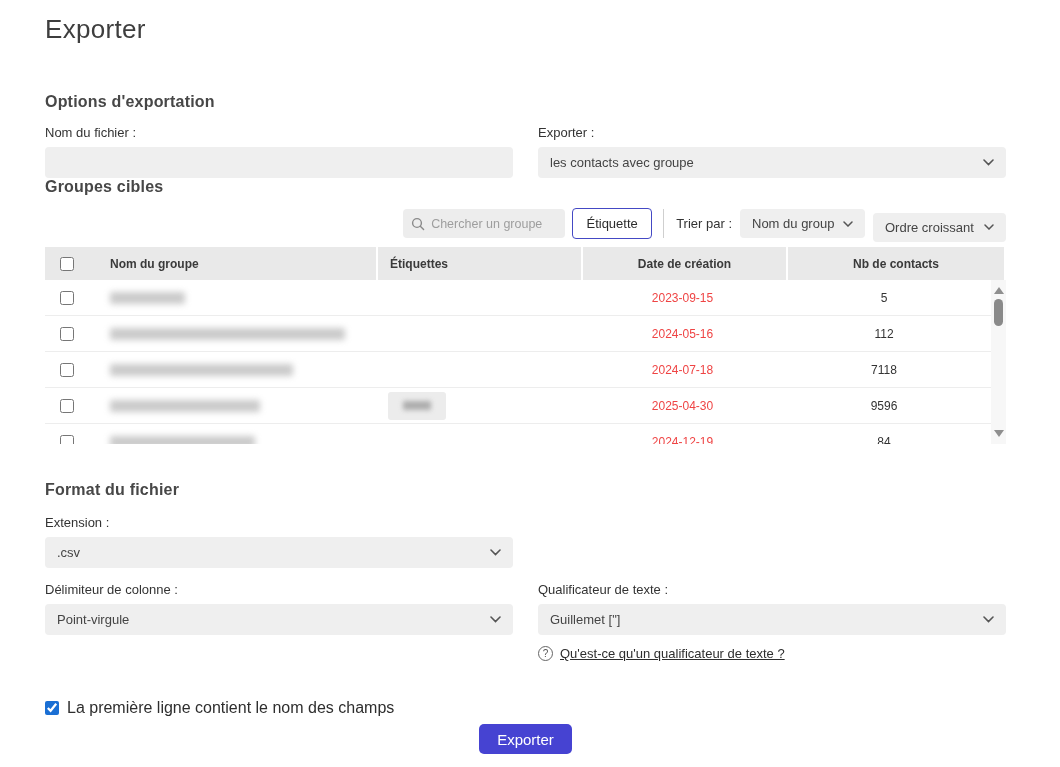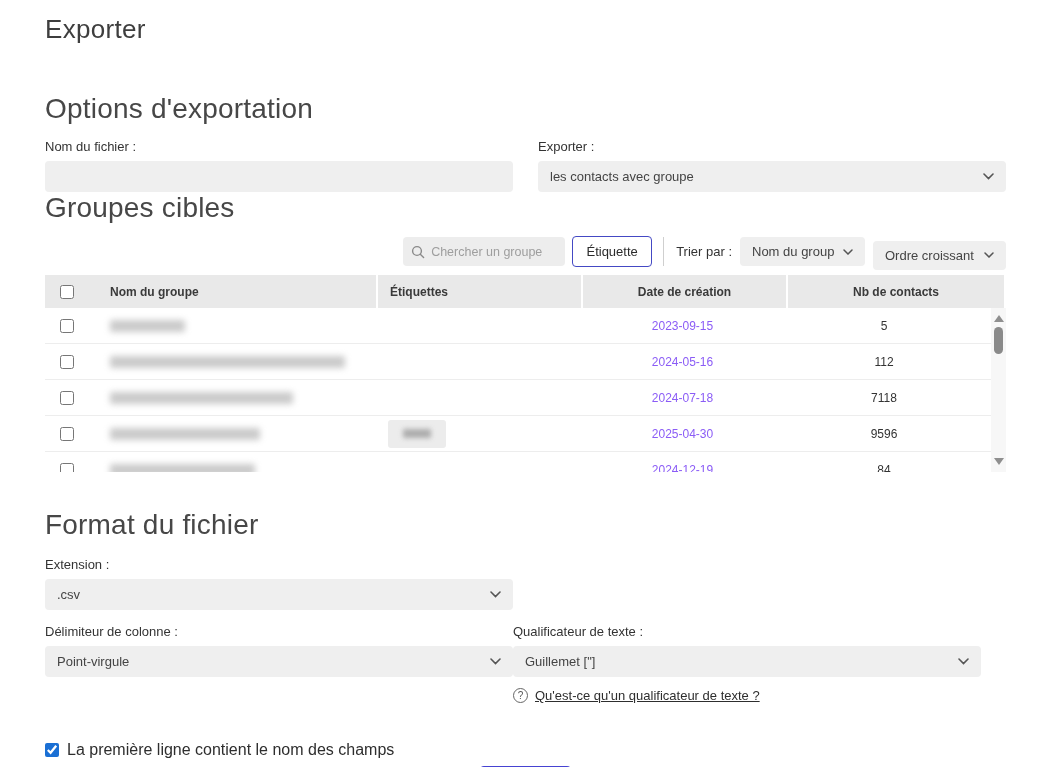--- a/index.html
+++ b/index.html
@@ -2,21 +2,21 @@
 <html><head>
 <meta charset="utf-8">
 <style>
   * { margin:0; padding:0; box-sizing:border-box; }
   html,body { width:1060px; height:767px; background:#ffffff; overflow:hidden;
     font-family:"Liberation Sans", sans-serif; color:#3c3c3c; }
   .page { width:1060px; height:767px; position:relative; }
   .content { margin-left:45px; width:961px; }
 
   .page-title { padding-top:14px; font-size:26px; font-weight:400; color:#3e3e3e; letter-spacing:.3px; }
-  .section-heading { font-size:28px; font-weight:400; color:#474747; letter-spacing:.2px; }
+  .section-heading { font-size:16px; font-weight:700; color:#474747; letter-spacing:.2px; }
 
   .heading-options { margin-top:48px; }
   .two-col { display:flex; gap:25px; }
   .col { width:468px; }
   .field-label { margin-top:14px; font-size:13px; color:#333; }
   .field { margin-top:7px; height:31px; background:#efefef; border:none; border-radius:4px;
     width:100%; padding:0 12px; font-size:13px; color:#444; display:flex; align-items:center;
     font-family:"Liberation Sans", sans-serif; }
   input.field { outline:none; }
   .select { justify-content:space-between; cursor:pointer; }
@@ -45,39 +45,39 @@
   .hc-name .cb { margin-left:15px; margin-right:36px; }
   .hc-tags { width:203px; padding-left:12px; }
   .hc-date { width:203px; justify-content:center; }
   .hc-count { width:216px; justify-content:center; }
 
   .gbody { height:164px; overflow:hidden; position:relative; }
   .grow { display:flex; align-items:center; height:36px; border-bottom:1px solid #ededed; }
   .grow .cell-name { width:331px; display:flex; align-items:center; }
   .grow .cell-name .cb { margin-left:15px; margin-right:36px; }
   .grow .cell-tags { width:205px; padding-left:12px; }
-  .grow .cell-date { width:203px; text-align:center; font-size:12px; color:#8b5cf6; }
+  .grow .cell-date { width:203px; text-align:center; font-size:12px; color:#ef4444; }
   .grow .cell-count { width:200px; text-align:center; font-size:12px; color:#333; }
   .cb { width:14px; height:14px; accent-color:#6a6a6a; }
   .name-blur { height:12px; background:#b9b9b9; border-radius:2px; filter:blur(3px); opacity:.75; }
   .tag-chip { width:58px; height:28px; background:#ececec; border-radius:3px; display:flex;
     align-items:center; justify-content:center; }
   .tag-chip .smudge { width:28px; height:9px; background:#9d9d9d; filter:blur(2.5px); opacity:.8; }
 
   .vscroll { position:absolute; right:0; top:33px; width:15px; height:164px; background:#f7f7f7;
     display:flex; flex-direction:column; align-items:center; }
   .arrow-up { margin-top:7px; width:0; height:0; border-left:5px solid transparent; border-right:5px solid transparent;
     border-bottom:7px solid #8f8f8f; cursor:pointer; }
   .thumb { margin-top:5px; width:9px; height:27px; background:#8a8a8a; border-radius:5px; cursor:pointer; }
   .arrow-down { position:absolute; bottom:7px; width:0; height:0; border-left:5px solid transparent;
     border-right:5px solid transparent; border-top:7px solid #8f8f8f; cursor:pointer; }
 
   .heading-format { margin-top:37px; }
   .fmt-row1 .field-label { margin-top:16px; }
-  .fmt-row2 { display:flex; }
+  .fmt-row2 { display:flex; gap:25px; }
   .help-row { margin-top:11px; display:flex; align-items:center; }
   .help-icon { width:15px; height:15px; border:1px solid #666; border-radius:50%; font-size:10px;
     color:#555; display:flex; align-items:center; justify-content:center; flex:0 0 auto; }
   .help-link { margin-left:7px; font-size:13px; color:#2e2e2e; text-decoration:underline; cursor:pointer; }
 
   .footer-row { margin-top:38px; display:flex; align-items:center; }
   .footer-row .cb-first { width:14px; height:14px; accent-color:#1a6fd4; }
   .footer-label { margin-left:8px; font-size:16px; color:#2e2e2e; }
   .export-btn { display:block; margin:7px auto 0 auto; background:#4643d2; color:#fff; border:none;
     border-radius:5px; height:30px; padding:0 18px; font-size:15px; cursor:pointer;

